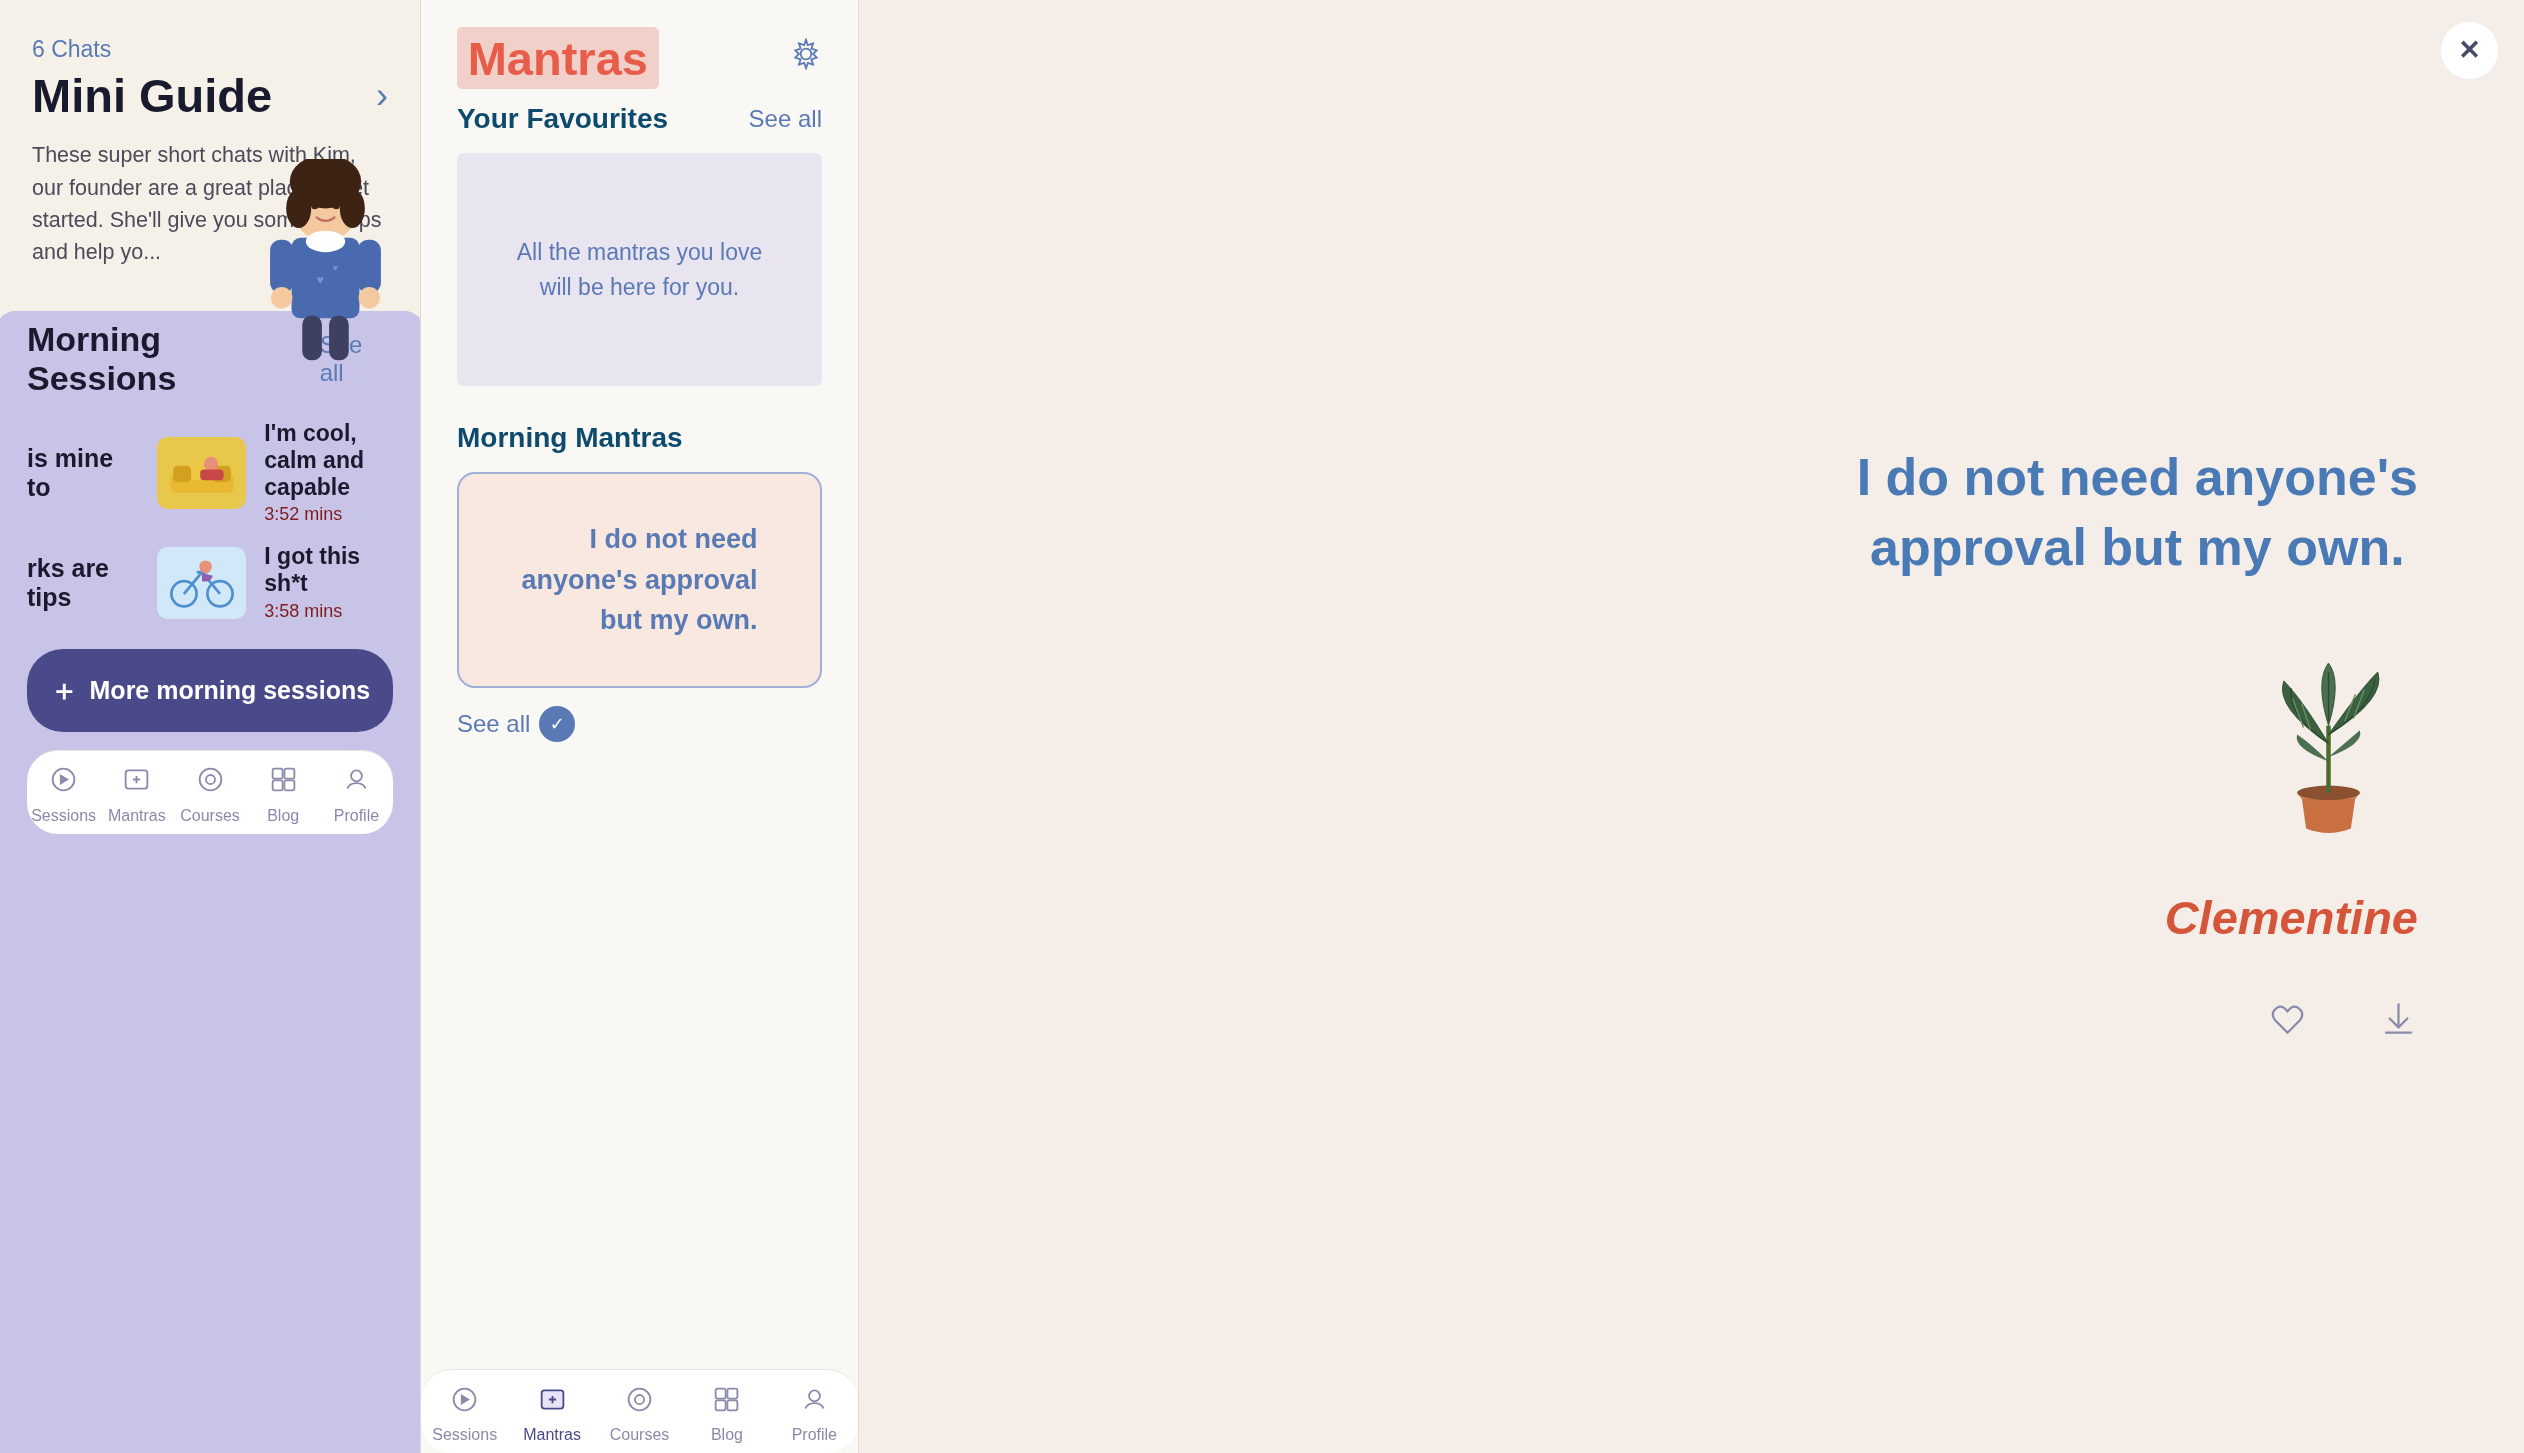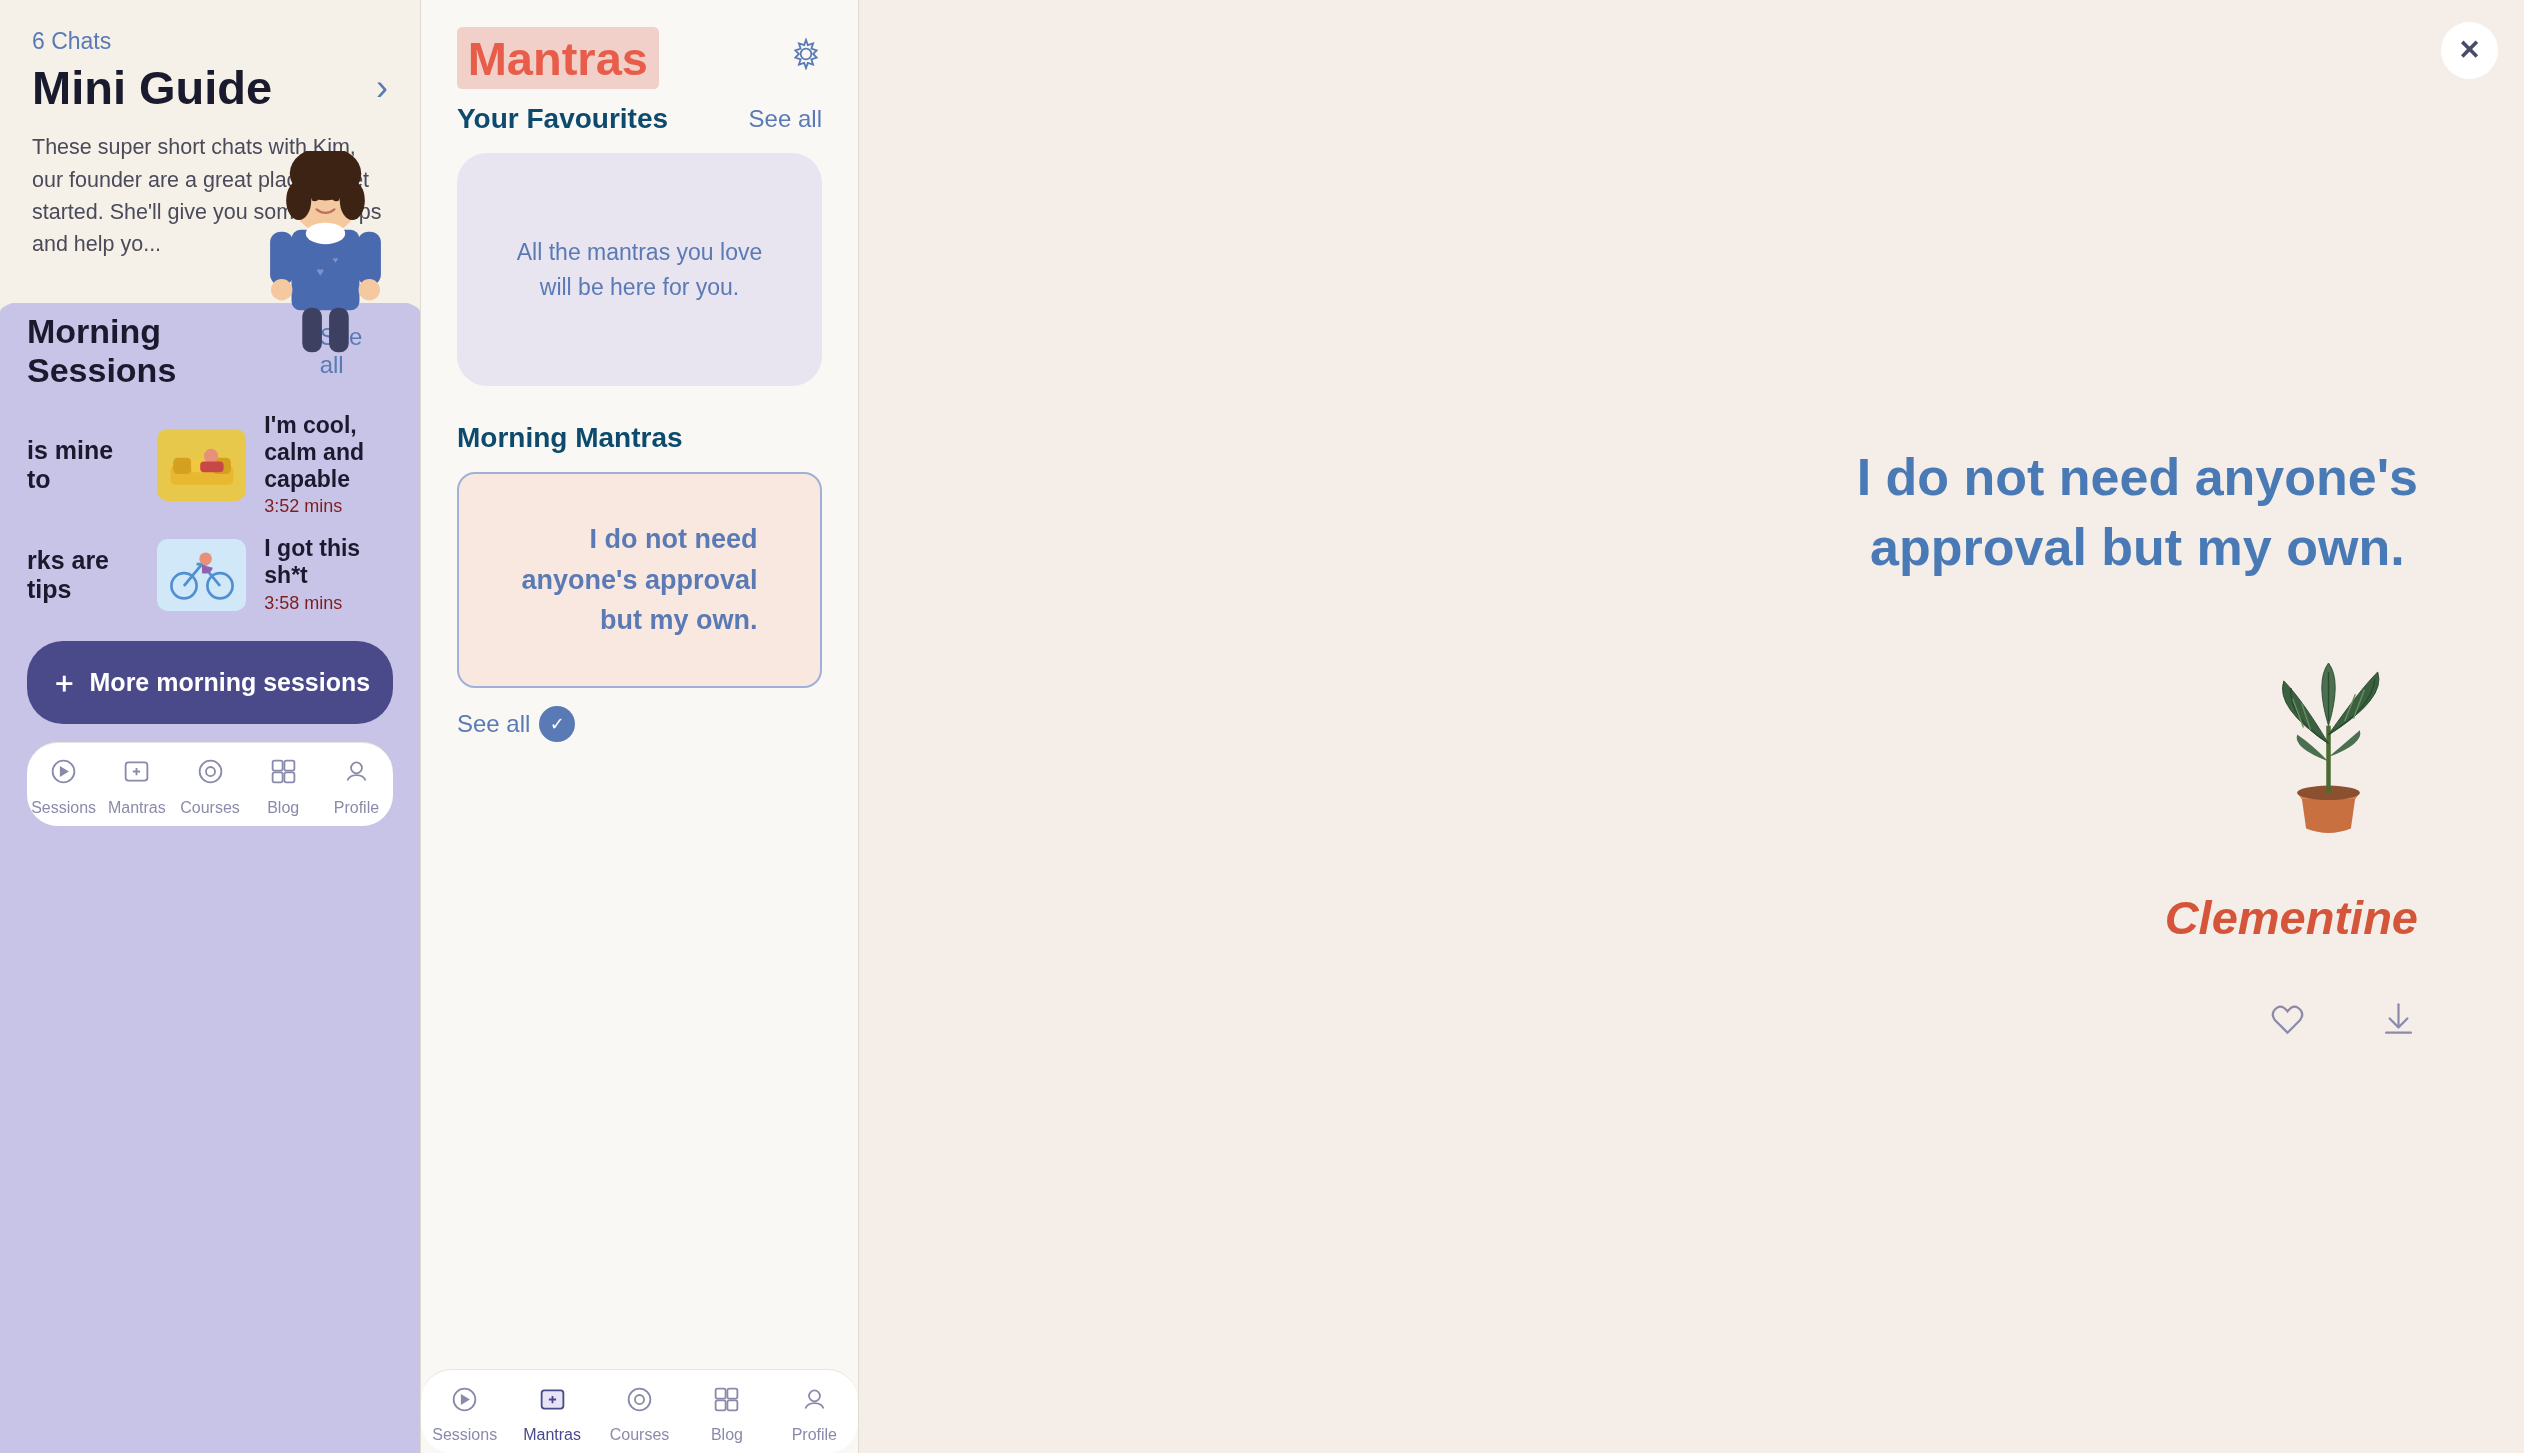--- a/index.html
+++ b/index.html
@@ -18,21 +18,21 @@
       height: 100%;
       background: #f5f1e8;
       display: flex;
       flex-direction: column;
       position: relative;
       overflow: hidden;
       border-right: 0.9px solid #e0dbd0;
     }
 
     .panel-sessions-top {
-      padding: 28px 32px 18px;
+      padding: 36px 32px 18px;
       background: #f5f1e8;
       position: relative;
       z-index: 2;
     }
 
     .chats-label {
       color: #5a7ab5;
       font-size: 23px;
       font-weight: 500;
       margin-bottom: 5.4px;
@@ -244,21 +244,21 @@
     }
 
     .section-title {
       font-size: 28px;
       font-weight: 700;
       color: #0c4a6e;
     }
 
     .favourites-card {
       background: #e8e4f0;
-      border-radius: 30px;
+      border-radius: 6px;
       padding: 45px 27px;
       text-align: center;
       margin-bottom: 36px;
       min-height: 233px;
       display: flex;
       align-items: center;
       justify-content: center;
     }
 
     .favourites-placeholder {

